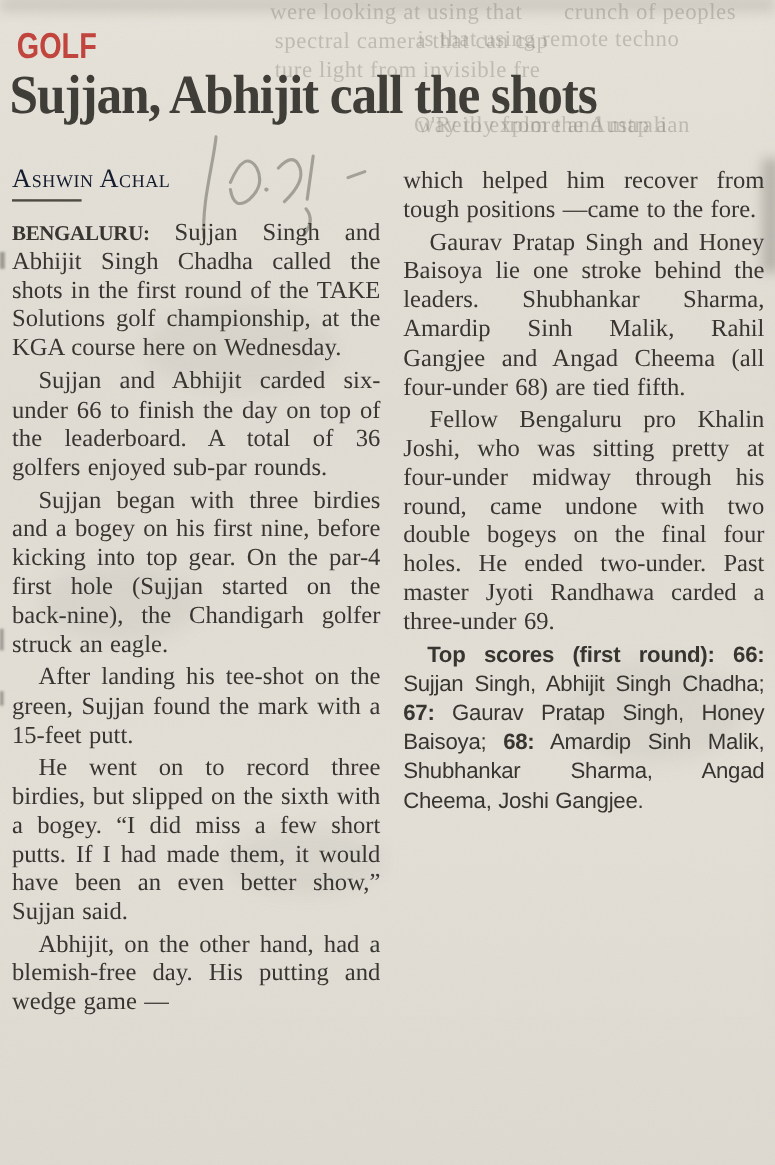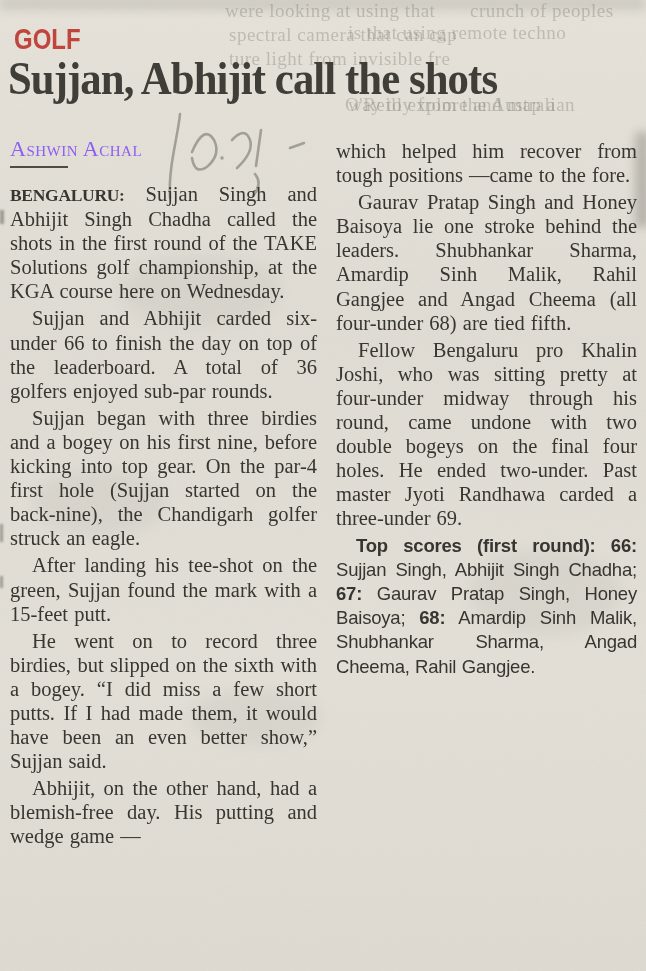--- a/index.html
+++ b/index.html
@@ -21,21 +21,21 @@
   
   .kicker{position:absolute;left:14px;top:22px;
           font-family:"Liberation Sans",sans-serif;font-weight:bold;font-size:30px;
           transform:scaleX(0.80);transform-origin:left top;letter-spacing:0px;}
   .headline{position:absolute;left:8px;top:52px;width:640px;
             font-family:"Liberation Serif",serif;font-weight:bold;font-size:46px;
             letter-spacing:-1px;color:#3c3a34;white-space:nowrap;
             transform:scaleX(0.93);transform-origin:left top;}
 
   
-  .byline{font-variant:small-caps;font-size:22px;letter-spacing:0.5px;color:#8b5cf6;}
+  .byline{font-variant:small-caps;font-size:22px;letter-spacing:0.5px;color:#0f172a;}
   .byline-rule{width:58px;border-top:2px solid #4a483f;margin-top:4px;}
   .scribble{position:absolute;left:158px;top:108px;pointer-events:none;}
 
   
   .col{position:absolute;color:#34322d;}
   .col-left{left:10px;top:136px;width:307px;}
   .col-right{left:336px;top:139px;width:301px;}
   .col p{margin:0 0 3px 0;font-size:20.5px;line-height:24.1px;text-align:justify;word-spacing:1px;}
   .col p.ind{text-indent:22px;}
   .lead{font-family:Liberation Serif, serif;font-weight:bold;font-size:17.5px;letter-spacing:-0.3px;margin-top:36px;}
@@ -94,21 +94,21 @@
     <p class="ind">Sujjan began with three birdies and a bogey on his first nine, before kicking into top gear. On the par-4 first hole (Sujjan started on the back-nine), the Chandigarh golfer struck an eagle.</p>
     <p class="ind">After landing his tee-shot on the green, Sujjan found the mark with a 15-feet putt.</p>
     <p class="ind">He went on to record three birdies, but slipped on the sixth with a bogey. “I did miss a few short putts. If I had made them, it would have been an even better show,” Sujjan said.</p>
     <p class="ind">Abhijit, on the other hand, had a blemish-free day. His putting and wedge game —</p>
   </div>
 
   <div class="col col-right">
     <p>which helped him recover from tough positions —came to the fore.</p>
     <p class="ind">Gaurav Pratap Singh and Honey Baisoya lie one stroke behind the leaders. Shubhankar Sharma, Amardip Sinh Malik, Rahil Gangjee and Angad Cheema (all four-under 68) are tied fifth.</p>
     <p class="ind">Fellow Bengaluru pro Khalin Joshi, who was sitting pretty at four-under midway through his round, came undone with two double bogeys on the final four holes. He ended two-under. Past master Jyoti Randhawa carded a three-under 69.</p>
-    <p class="note"><b>Top scores (first round): 66:</b><span> Sujjan Singh, Abhijit Singh Chadha; </span><b>67:</b><span> Gaurav Pratap Singh, Honey Baisoya; </span><b>68:</b><span> Amardip Sinh Malik, Shubhankar Sharma, Angad Cheema, Rahil Gangjee.</span></p>
+    <p class="note"><b>Top scores (first round): 66:</b><span> Sujjan Singh, Abhijit Singh Chadha; </span><b>67:</b><span> Gaurav Pratap Singh, Honey Baisoya; </span><b>68:</b><span> Amardip Sinh Malik, Shubhankar Sharma, Angad Cheema, Joshi Gangjee.</span></p>
   </div>
 
   <svg class="noise" width="646" height="971">
     <filter id="n">
         <feTurbulence type="fractalNoise" baseFrequency="0.9" numOctaves="2"></feTurbulence>
       </filter>
     <rect width="646" height="971" filter="url(#n)"></rect>
   </svg>
 </div>
 

